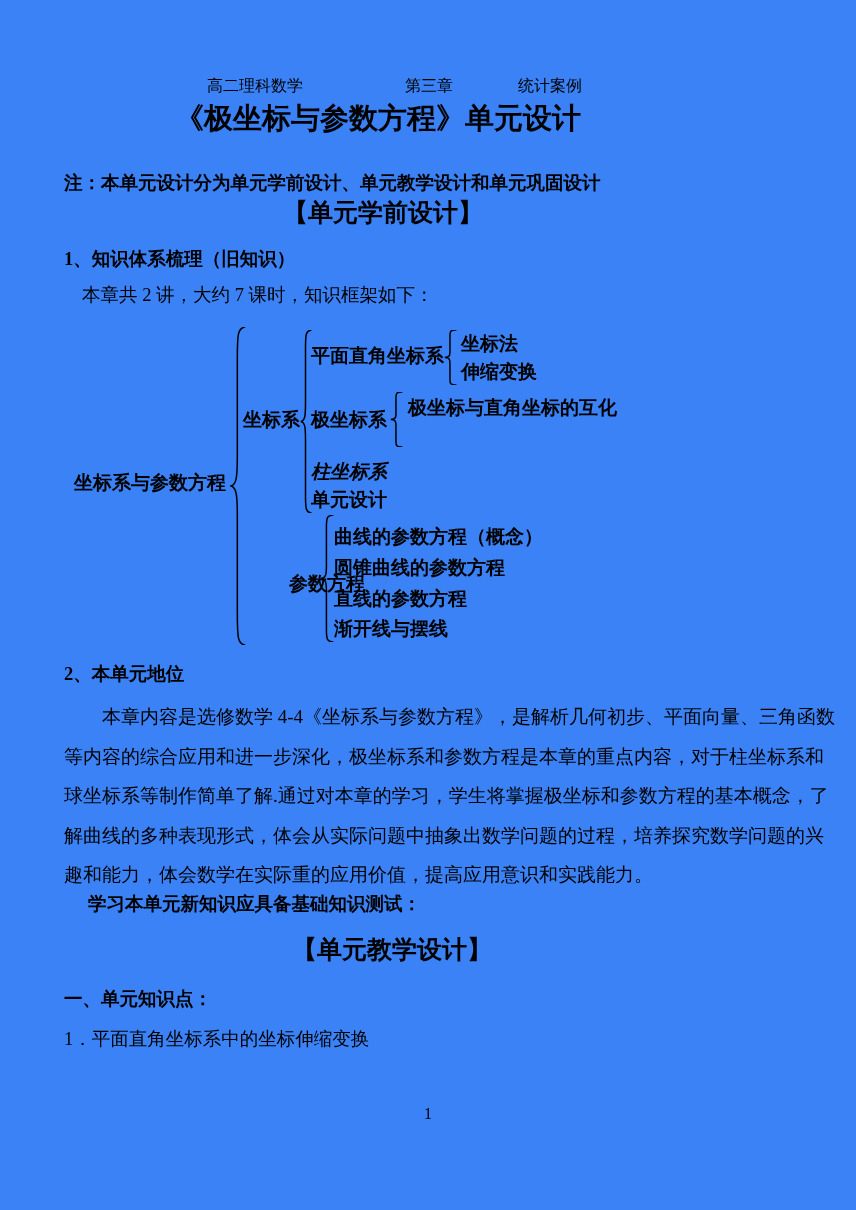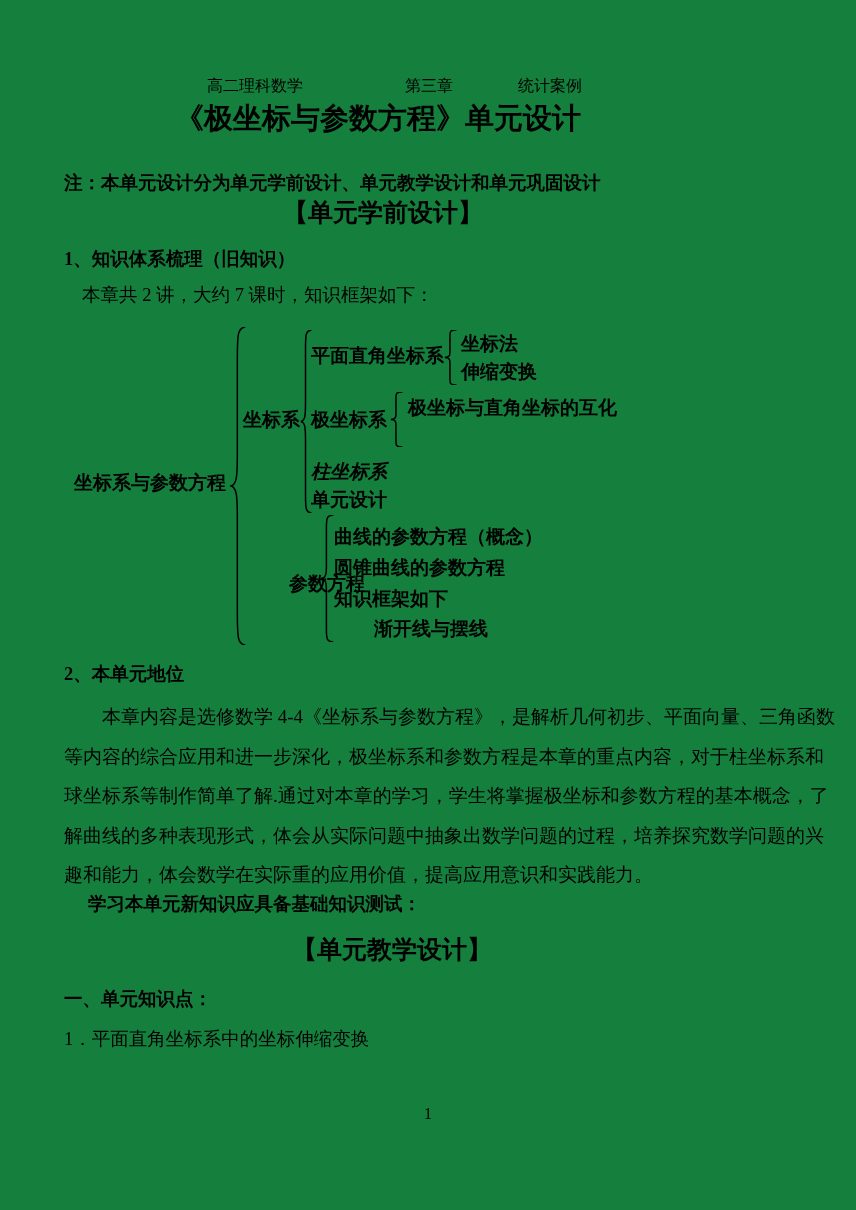--- a/index.html
+++ b/index.html
@@ -1,19 +1,19 @@
 <!DOCTYPE html>
 <html><head>
 <meta charset="utf-8">
 <style>
   html,body{margin:0;padding:0;background:#ffffff;}
   .page{
     position:relative;
     width:856px;height:1210px;
-    background:#15803d;
+    background:#3b82f6;
     font-family:"Liberation Serif","DejaVu Serif",serif;
     color:#000000;
     overflow:hidden;
   }
   .abs{position:absolute;white-space:nowrap;}
   .hdr{font-size:16px;line-height:20px;}
   .title{left:0;width:816px;top:101px;font-size:29px;line-height:34px;font-weight:bold;text-align:center;}
   .note{left:64px;top:156px;font-size:18.5px;line-height:23px;font-weight:bold;margin-top:16px;}
   .secHeading{left:0;width:816px;font-size:25px;line-height:32px;font-weight:bold;text-align:center;}
   .h18b{font-size:18.5px;line-height:23px;font-weight:bold;}
@@ -67,22 +67,22 @@
 
   <div class="abs dlabel" style="left:311px;top:461px;font-style:italic;">柱坐标系</div>
   <div class="abs dlabel" style="left:311px;top:489px;">单元设计</div>
 
   <div class="abs dlabel" style="left:243px;top:573px;margin-left:46px;">参数方程</div>
   <svg class="abs brace" style="left:320px;top:515px;width:14px;height:127px;" viewBox="0 0 12 100" preserveAspectRatio="none">
       <path vector-effect="non-scaling-stroke" d="M 11 0 C 6 0.5 5.5 2 5.5 10 L 5.5 40 C 5.5 47 5 49.5 0.8 50 C 5 50.5 5.5 53 5.5 60 L 5.5 90 C 5.5 98 6 99.5 11 100"></path>
     </svg>
   <div class="abs dlabel" style="left:334px;top:526px;">曲线的参数方程（概念）</div>
   <div class="abs dlabel" style="left:334px;top:557px;">圆锥曲线的参数方程</div>
-  <div class="abs dlabel" style="left:334px;top:588px;">知识框架如下</div>
-  <div class="abs dlabel" style="left:334px;top:618px;margin-left:40px;">渐开线与摆线</div>
+  <div class="abs dlabel" style="left:334px;top:588px;">直线的参数方程</div>
+  <div class="abs dlabel" style="left:334px;top:618px;">渐开线与摆线</div>
 
   <div class="abs h18b" style="left:64px;top:663px;">2、本单元地位</div>
 
   <div class="abs para">
     <div class="pline first">本章内容是选修数学 4-4《坐标系与参数方程》，是解析几何初步、平面向量、三角函数</div>
     <div class="pline">等内容的综合应用和进一步深化，极坐标系和参数方程是本章的重点内容，对于柱坐标系和</div>
     <div class="pline">球坐标系等制作简单了解.通过对本章的学习，学生将掌握极坐标和参数方程的基本概念，了</div>
     <div class="pline">解曲线的多种表现形式，体会从实际问题中抽象出数学问题的过程，培养探究数学问题的兴</div>
     <div class="pline">趣和能力，体会数学在实际重的应用价值，提高应用意识和实践能力。</div>
   </div>

